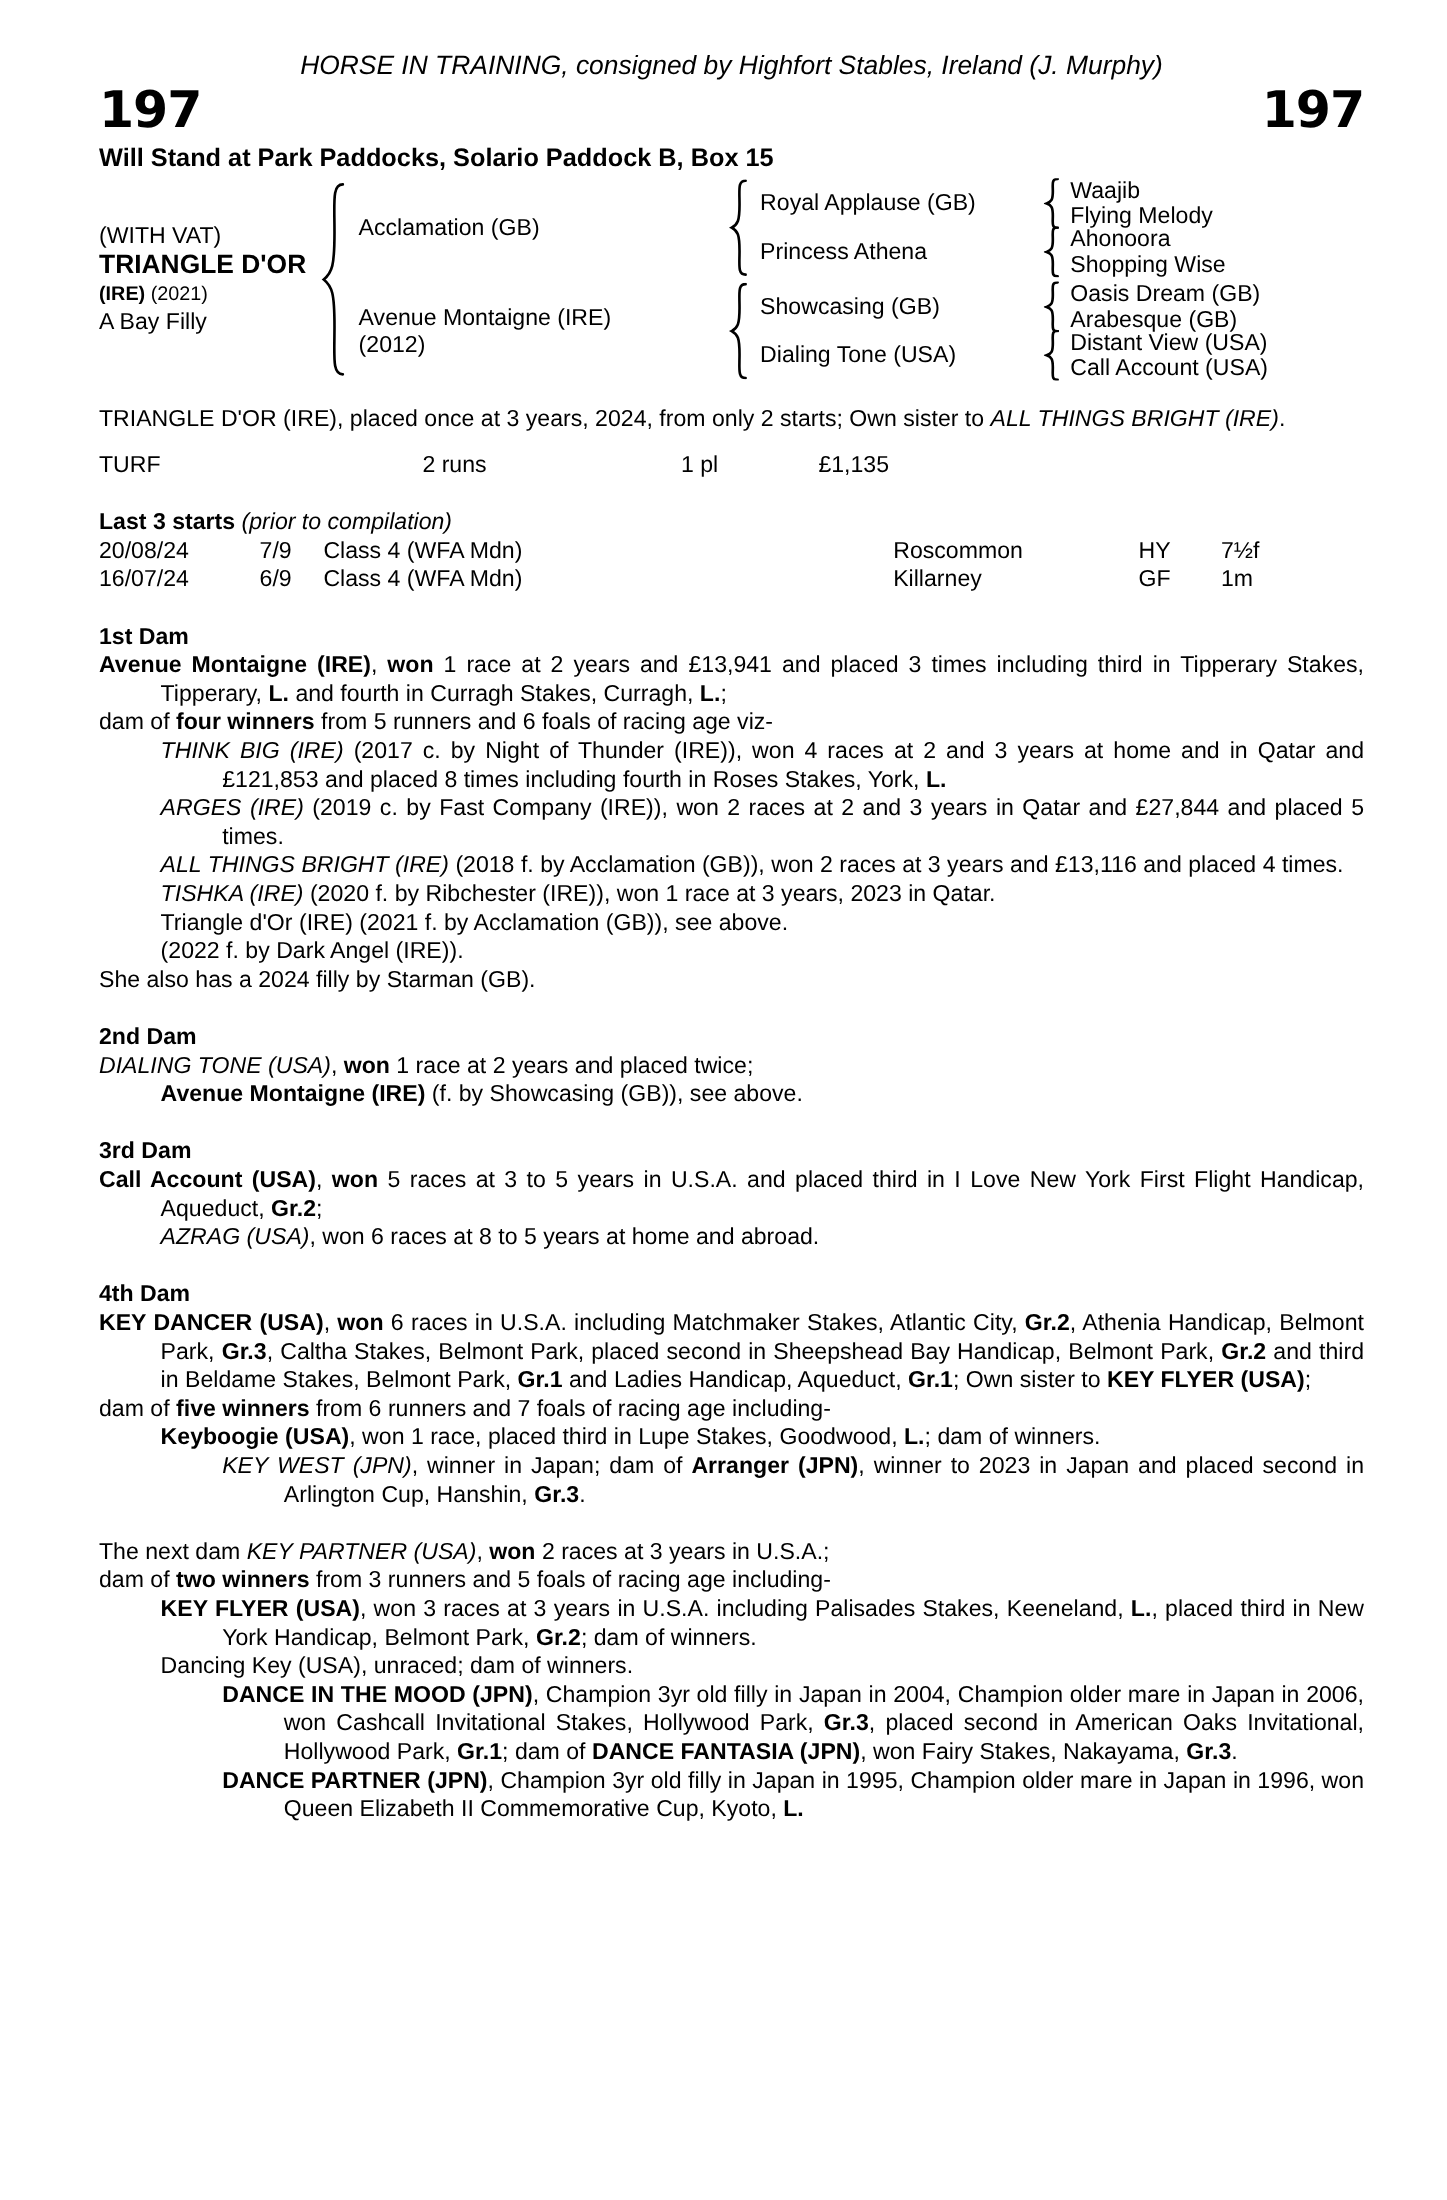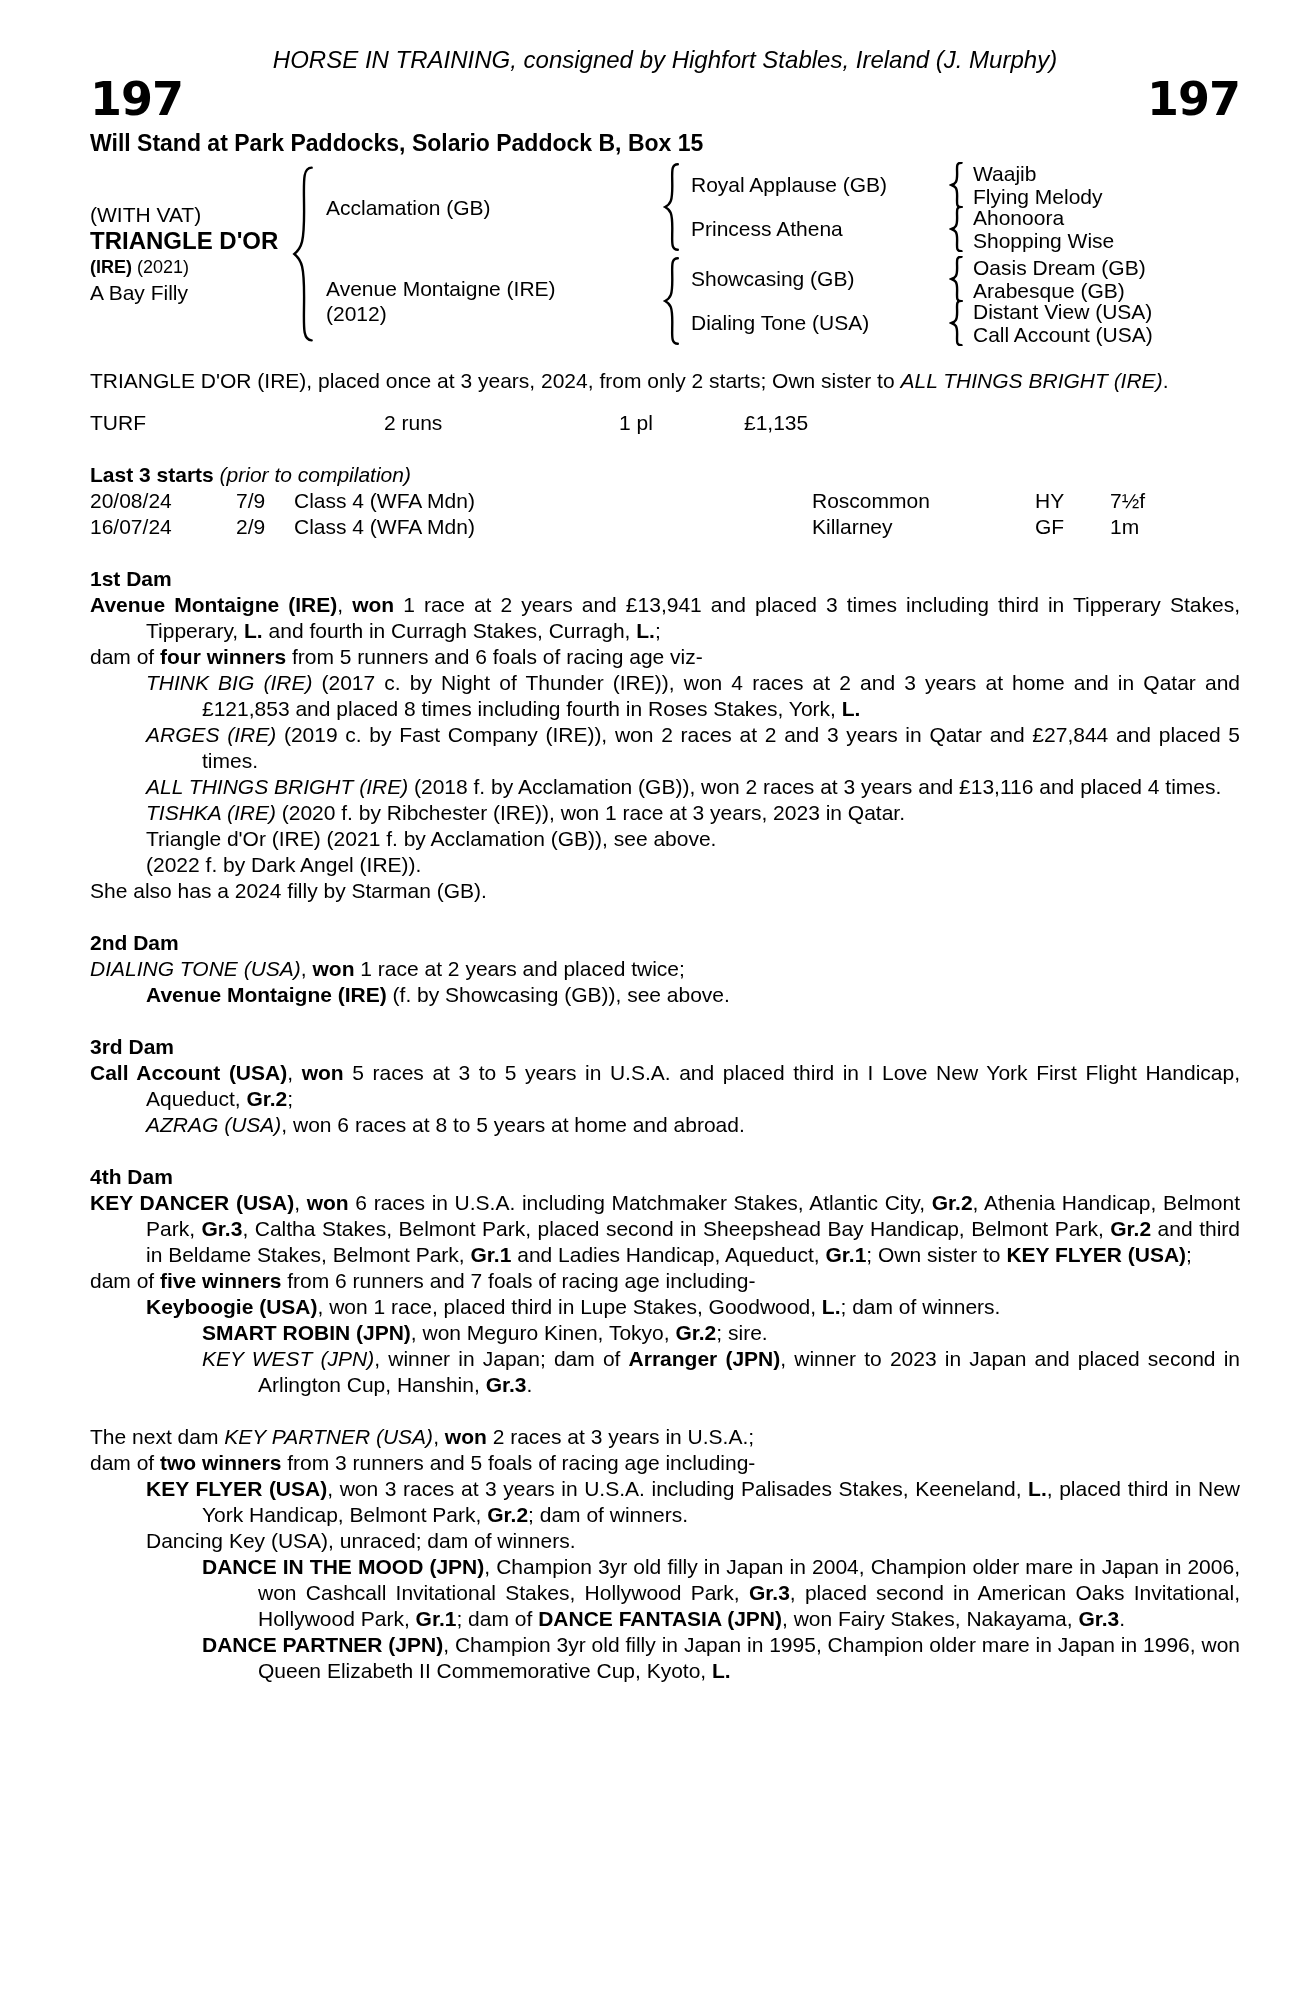--- a/index.html
+++ b/index.html
@@ -162,21 +162,21 @@
     <div class="ls-row">
       <span class="d">20/08/24</span>
       <span class="p">7/9</span>
       <span class="r">Class 4 (WFA Mdn)</span>
       <span class="c">Roscommon</span>
       <span class="g">HY</span>
       <span>7½f</span>
     </div>
     <div class="ls-row">
       <span class="d">16/07/24</span>
-      <span class="p">2/9</span>
+      <span class="p">6/9</span>
       <span class="r">Class 4 (WFA Mdn)</span>
       <span class="c">Killarney</span>
       <span class="g">GF</span>
       <span>1m</span>
     </div>
   </div>
 
   <div id="sections">
       <div class="section-heading">1st Dam</div>
       <p class="p0"><span class="b">Avenue Montaigne (IRE)</span><span>, </span><span class="b">won</span><span> 1 race at 2 years and £13,941 and placed 3 times including third in Tipperary Stakes, Tipperary, </span><span class="b">L.</span><span> and fourth in Curragh Stakes, Curragh, </span><span class="b">L.</span><span>;</span></p>
@@ -191,21 +191,20 @@
       <div class="section-heading">2nd Dam</div>
       <p class="p0"><span class="i">DIALING TONE (USA)</span><span>, </span><span class="b">won</span><span> 1 race at 2 years and placed twice;</span></p>
       <p class="p1"><span class="b">Avenue Montaigne (IRE)</span><span> (f. by Showcasing (GB)), see above.</span></p>
       <div class="section-heading">3rd Dam</div>
       <p class="p0"><span class="b">Call Account (USA)</span><span>, </span><span class="b">won</span><span> 5 races at 3 to 5 years in U.S.A. and placed third in I Love New York First Flight Handicap, Aqueduct, </span><span class="b">Gr.2</span><span>;</span></p>
       <p class="p1"><span class="i">AZRAG (USA)</span><span>, won 6 races at 8 to 5 years at home and abroad.</span></p>
       <div class="section-heading">4th Dam</div>
       <p class="p0"><span class="b">KEY DANCER (USA)</span><span>, </span><span class="b">won</span><span> 6 races in U.S.A. including Matchmaker Stakes, Atlantic City, </span><span class="b">Gr.2</span><span>, Athenia Handicap, Belmont Park, </span><span class="b">Gr.3</span><span>, Caltha Stakes, Belmont Park, placed second in Sheepshead Bay Handicap, Belmont Park, </span><span class="b">Gr.2</span><span> and third in Beldame Stakes, Belmont Park, </span><span class="b">Gr.1</span><span> and Ladies Handicap, Aqueduct, </span><span class="b">Gr.1</span><span>; Own sister to </span><span class="b">KEY FLYER (USA)</span><span>;</span></p>
       <p class="p0"><span>dam of </span><span class="b">five winners</span><span> from 6 runners and 7 foals of racing age including-</span></p>
       <p class="p1"><span class="b">Keyboogie (USA)</span><span>, won 1 race, placed third in Lupe Stakes, Goodwood, </span><span class="b">L.</span><span>; dam of winners.</span></p>
-      <p class="p2"><span class="b">SMART ROBIN (JPN)</span><span>, won Meguro Kinen, Tokyo, </span><span class="b">Gr.2</span><span>; sire.</span></p>
       <p class="p2"><span class="i">KEY WEST (JPN)</span><span>, winner in Japan; dam of </span><span class="b">Arranger (JPN)</span><span>, winner to 2023 in Japan and placed second in Arlington Cup, Hanshin, </span><span class="b">Gr.3</span><span>.</span></p>
       <div style="height: 26px;"></div>
       <p class="p0"><span>The next dam </span><span class="i">KEY PARTNER (USA)</span><span>, </span><span class="b">won</span><span> 2 races at 3 years in U.S.A.;</span></p>
       <p class="p0"><span>dam of </span><span class="b">two winners</span><span> from 3 runners and 5 foals of racing age including-</span></p>
       <p class="p1"><span class="b">KEY FLYER (USA)</span><span>, won 3 races at 3 years in U.S.A. including Palisades Stakes, Keeneland, </span><span class="b">L.</span><span>, placed third in New York Handicap, Belmont Park, </span><span class="b">Gr.2</span><span>; dam of winners.</span></p>
       <p class="p1"><span>Dancing Key (USA), unraced; dam of winners.</span></p>
       <p class="p2"><span class="b">DANCE IN THE MOOD (JPN)</span><span>, Champion 3yr old filly in Japan in 2004, Champion older mare in Japan in 2006, won Cashcall Invitational Stakes, Hollywood Park, </span><span class="b">Gr.3</span><span>, placed second in American Oaks Invitational, Hollywood Park, </span><span class="b">Gr.1</span><span>; dam of </span><span class="b">DANCE FANTASIA (JPN)</span><span>, won Fairy Stakes, Nakayama, </span><span class="b">Gr.3</span><span>.</span></p>
       <p class="p2"><span class="b">DANCE PARTNER (JPN)</span><span>, Champion 3yr old filly in Japan in 1995, Champion older mare in Japan in 1996, won Queen Elizabeth II Commemorative Cup, Kyoto, </span><span class="b">L.</span></p>
     </div>
 

